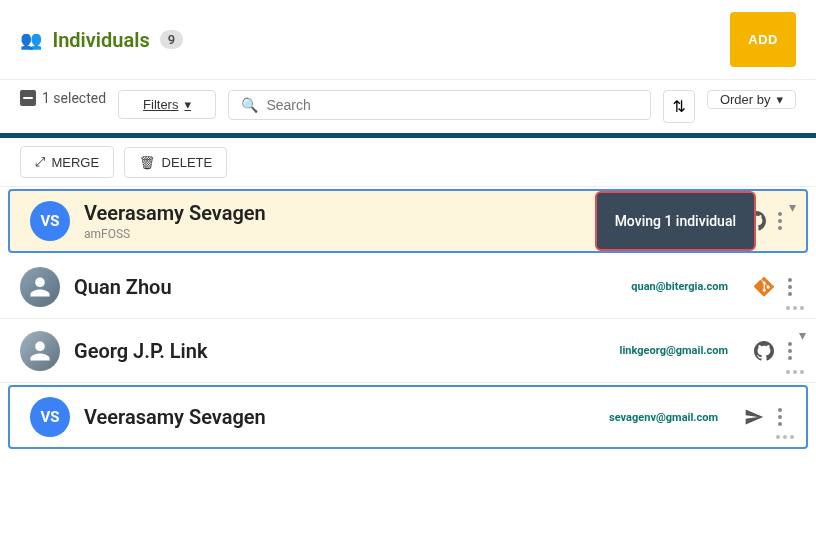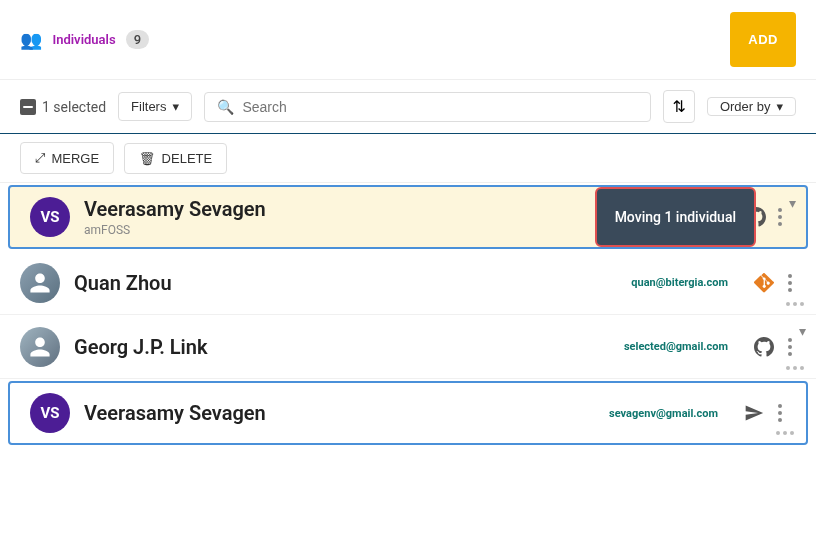--- a/index.html
+++ b/index.html
@@ -35,23 +35,23 @@
       align-items: center;
       gap: 10px;
     }
 
     .header-icon {
       color: #555;
       font-size: 18px;
     }
 
     .header-title {
-      font-size: 13px;
+      font-size: 20px;
       font-weight: 600;
-      color: #a21caf;
+      color: #4d7c0f;
     }
 
     .badge {
       background: #e0e0e0;
       border-radius: 12px;
       padding: 2px 8px;
       font-size: 13px;
       color: #444;
       font-weight: 500;
     }
@@ -64,24 +64,24 @@
       padding: 20px 18px;
       font-size: 13px;
       font-weight: 700;
       cursor: pointer;
       letter-spacing: 0.5px;
     }
 
     
     .toolbar {
       display: flex;
-      align-items: center;
+      align-items: flex-start;
       gap: 12px;
       padding: 10px 20px;
-      border-bottom: 1px solid #0c4a6e;
+      border-bottom: 5px solid #0c4a6e;
     }
 
     .selected-indicator {
       display: flex;
       align-items: center;
       gap: 6px;
       color: #555;
       font-size: 14px;
     }
 
@@ -102,25 +102,26 @@
       background: #fff;
       border-radius: 1px;
     }
 
     .filters-btn {
       display: flex;
       align-items: center;
       gap: 6px;
       border: 1px solid #ddd;
       border-radius: 4px;
-      padding: 6px 12px;
+      padding: 6px 24px;
       background: #fff;
       cursor: pointer;
       font-size: 13px;
       color: #333;
+      text-decoration: underline;
     }
 
     .search-bar {
       display: flex;
       align-items: center;
       gap: 8px;
       border: 1px solid #ddd;
       border-radius: 4px;
       padding: 6px 12px;
       flex: 1;
@@ -218,21 +219,21 @@
       display: flex;
       align-items: center;
       justify-content: center;
       font-weight: 700;
       font-size: 15px;
       color: #fff;
       flex-shrink: 0;
       margin-right: 14px;
     }
 
-    .avatar-purple { background: #4c1d95; }
+    .avatar-purple { background: #3b82f6; }
     .avatar-img {
       width: 40px;
       height: 40px;
       border-radius: 50%;
       background: #ccc;
       margin-right: 14px;
       flex-shrink: 0;
       overflow: hidden;
       display: flex;
       align-items: center;
@@ -432,21 +433,21 @@
     <div class="list-item">
       <div class="avatar-img" style="background: linear-gradient(135deg, #a0b4c0 0%, #607080 100%);">
         <svg width="24" height="24" viewBox="0 0 24 24" fill="#fff">
             <path d="M12 12c2.7 0 4.8-2.1 4.8-4.8S14.7 2.4 12 2.4 7.2 4.5 7.2 7.2 9.3 12 12 12zm0 2.4c-3.2 0-9.6 1.6-9.6 4.8v2.4h19.2v-2.4c0-3.2-6.4-4.8-9.6-4.8z"></path>
           </svg>
       </div>
       <div class="person-info">
         <div class="person-name">Georg J.P. Link</div>
       </div>
       <div class="row-right">
-        <span class="person-email">selected@gmail.com</span>
+        <span class="person-email">linkgeorg@gmail.com</span>
         <span class="github-icon">
           <svg width="20" height="20" viewBox="0 0 24 24" fill="#555">
               <path d="M12 0C5.37 0 0 5.37 0 12c0 5.3 3.438 9.8 8.205 11.385.6.113.82-.258.82-.577 0-.285-.01-1.04-.015-2.04-3.338.724-4.042-1.61-4.042-1.61-.546-1.387-1.333-1.756-1.333-1.756-1.09-.745.083-.73.083-.73 1.205.085 1.84 1.237 1.84 1.237 1.07 1.834 2.807 1.304 3.492.997.108-.775.418-1.305.762-1.605-2.665-.3-5.467-1.332-5.467-5.93 0-1.31.468-2.38 1.235-3.22-.124-.303-.535-1.524.117-3.176 0 0 1.008-.322 3.3 1.23A11.5 11.5 0 0 1 12 5.803c1.02.005 2.047.138 3.006.404 2.29-1.552 3.297-1.23 3.297-1.23.653 1.653.242 2.874.118 3.176.77.84 1.235 1.91 1.235 3.22 0 4.61-2.807 5.625-5.48 5.92.43.372.823 1.102.823 2.222 0 1.606-.015 2.898-.015 3.293 0 .322.216.694.825.576C20.565 21.795 24 17.298 24 12c0-6.63-5.37-12-12-12z"></path>
             </svg>
         </span>
         <div class="dots-icon">
           <span></span>
             <span></span>
             <span></span>
         </div>

